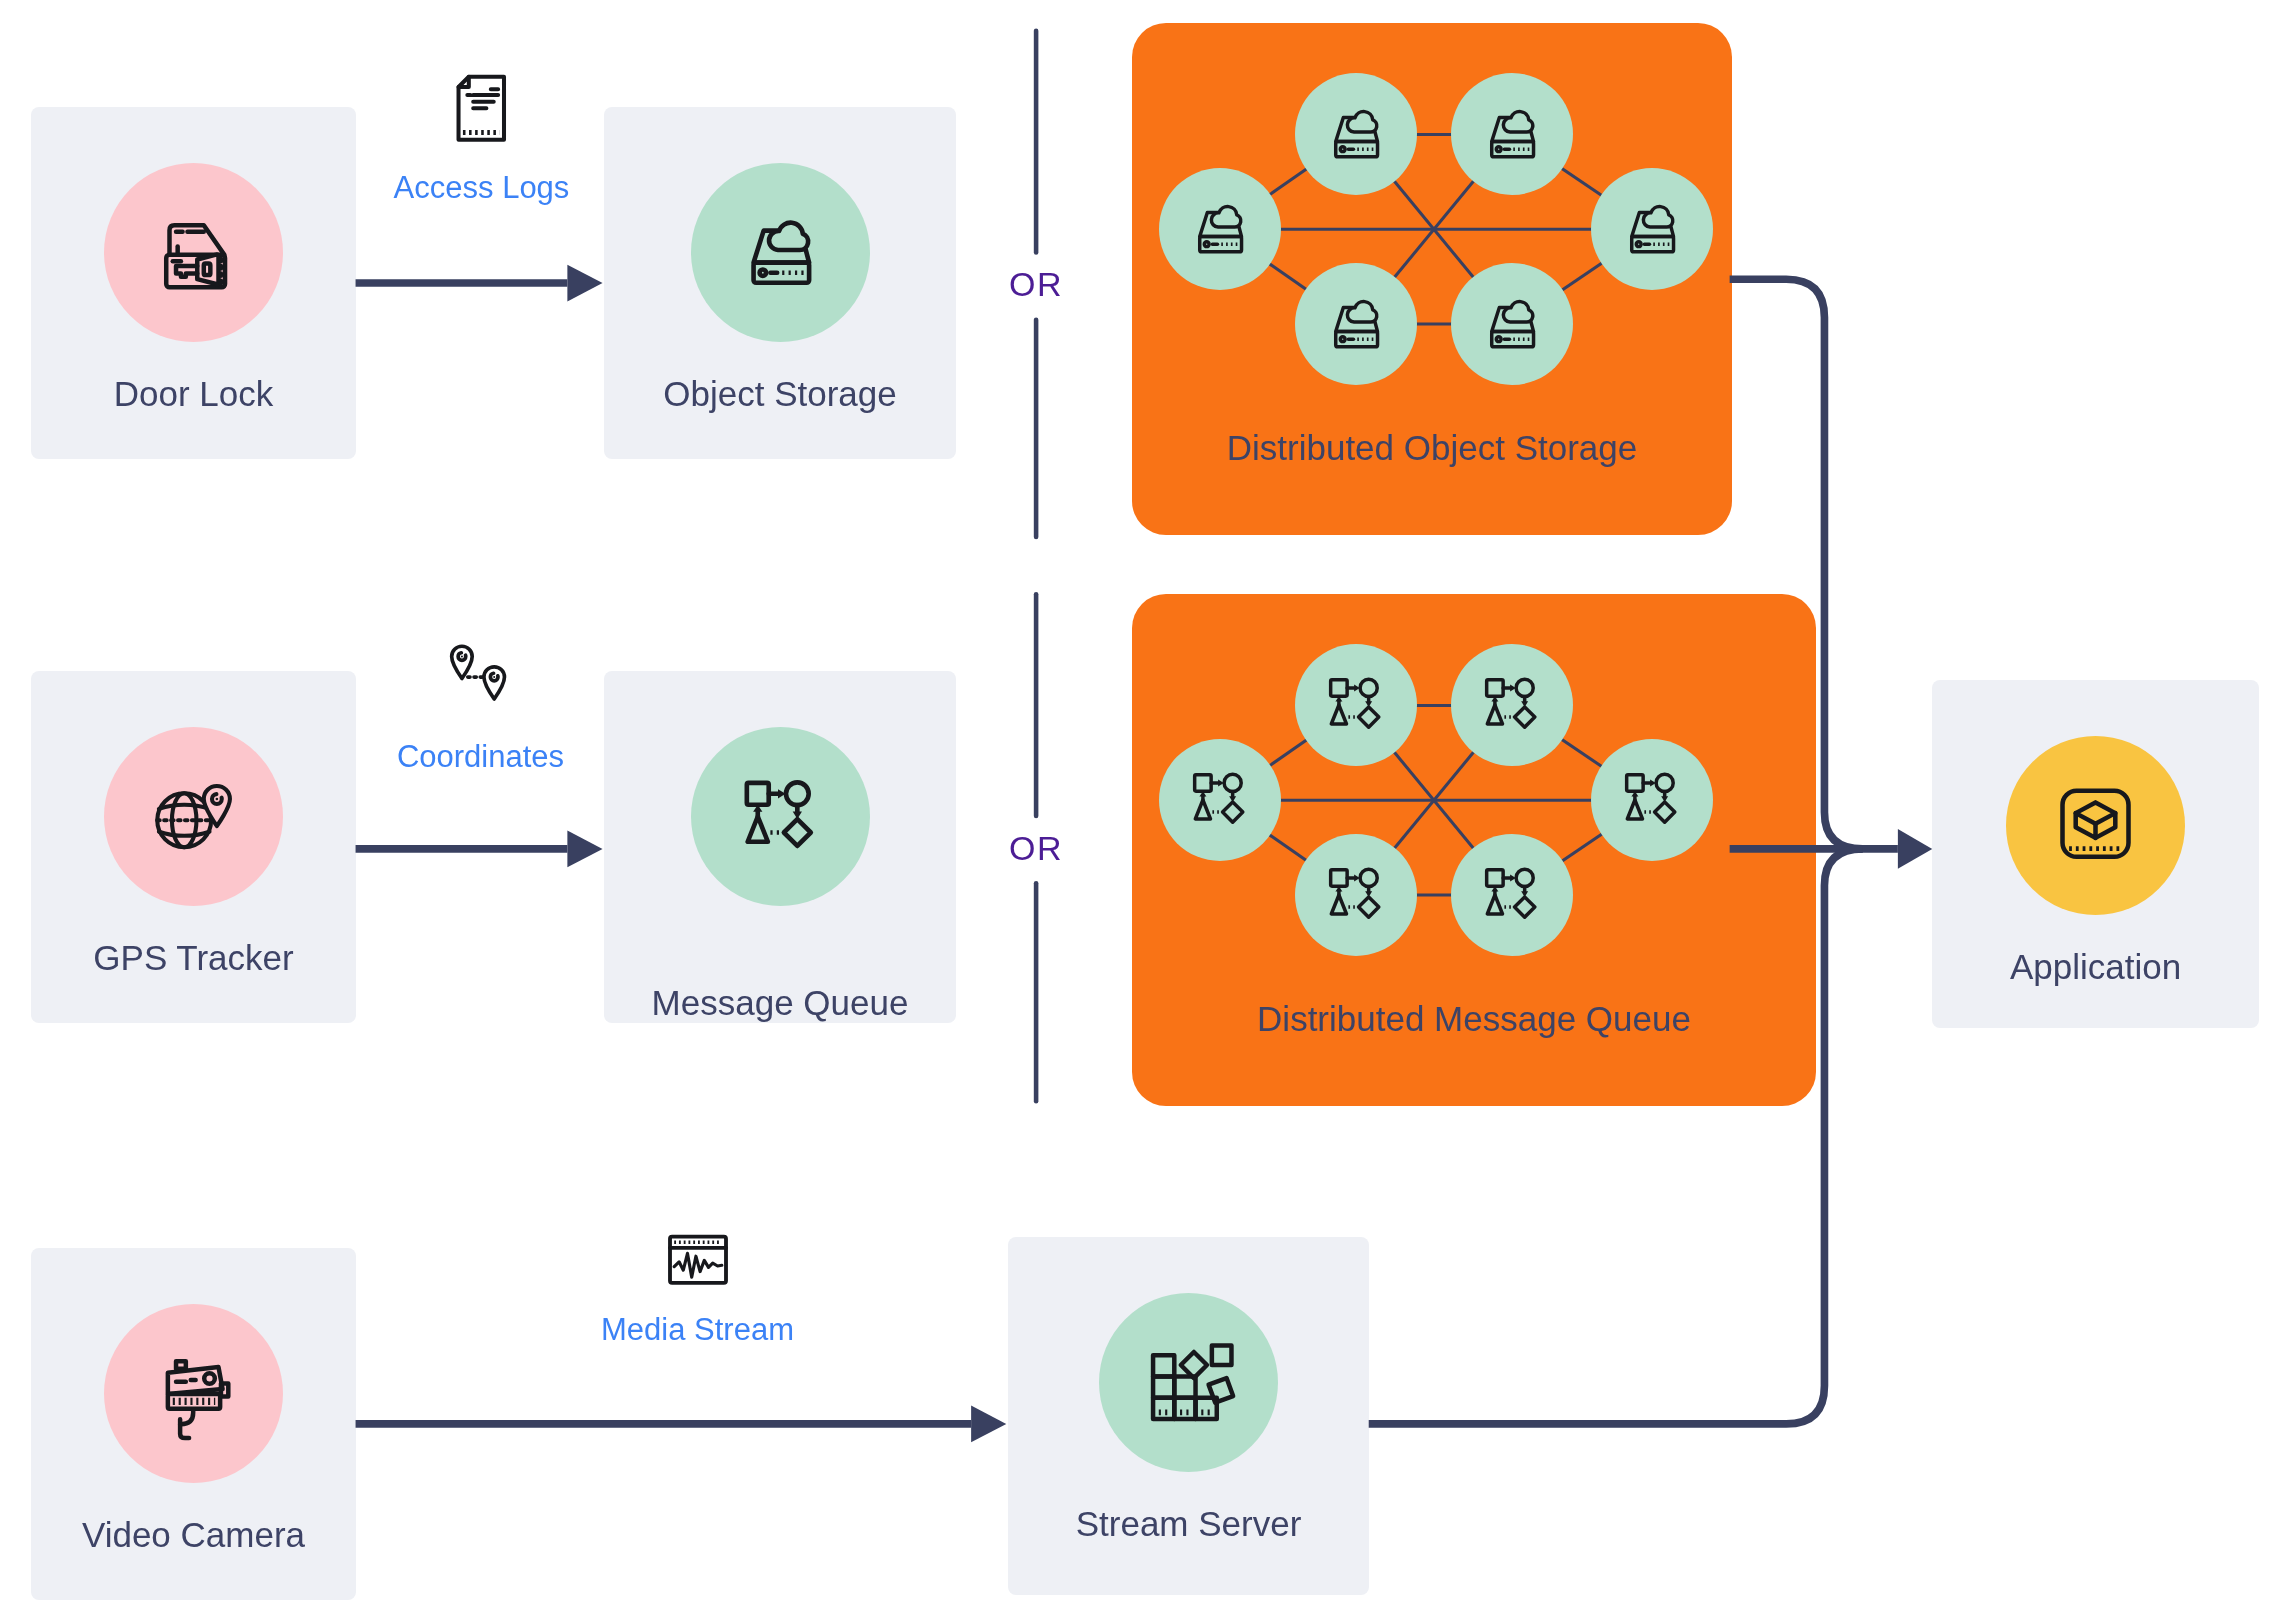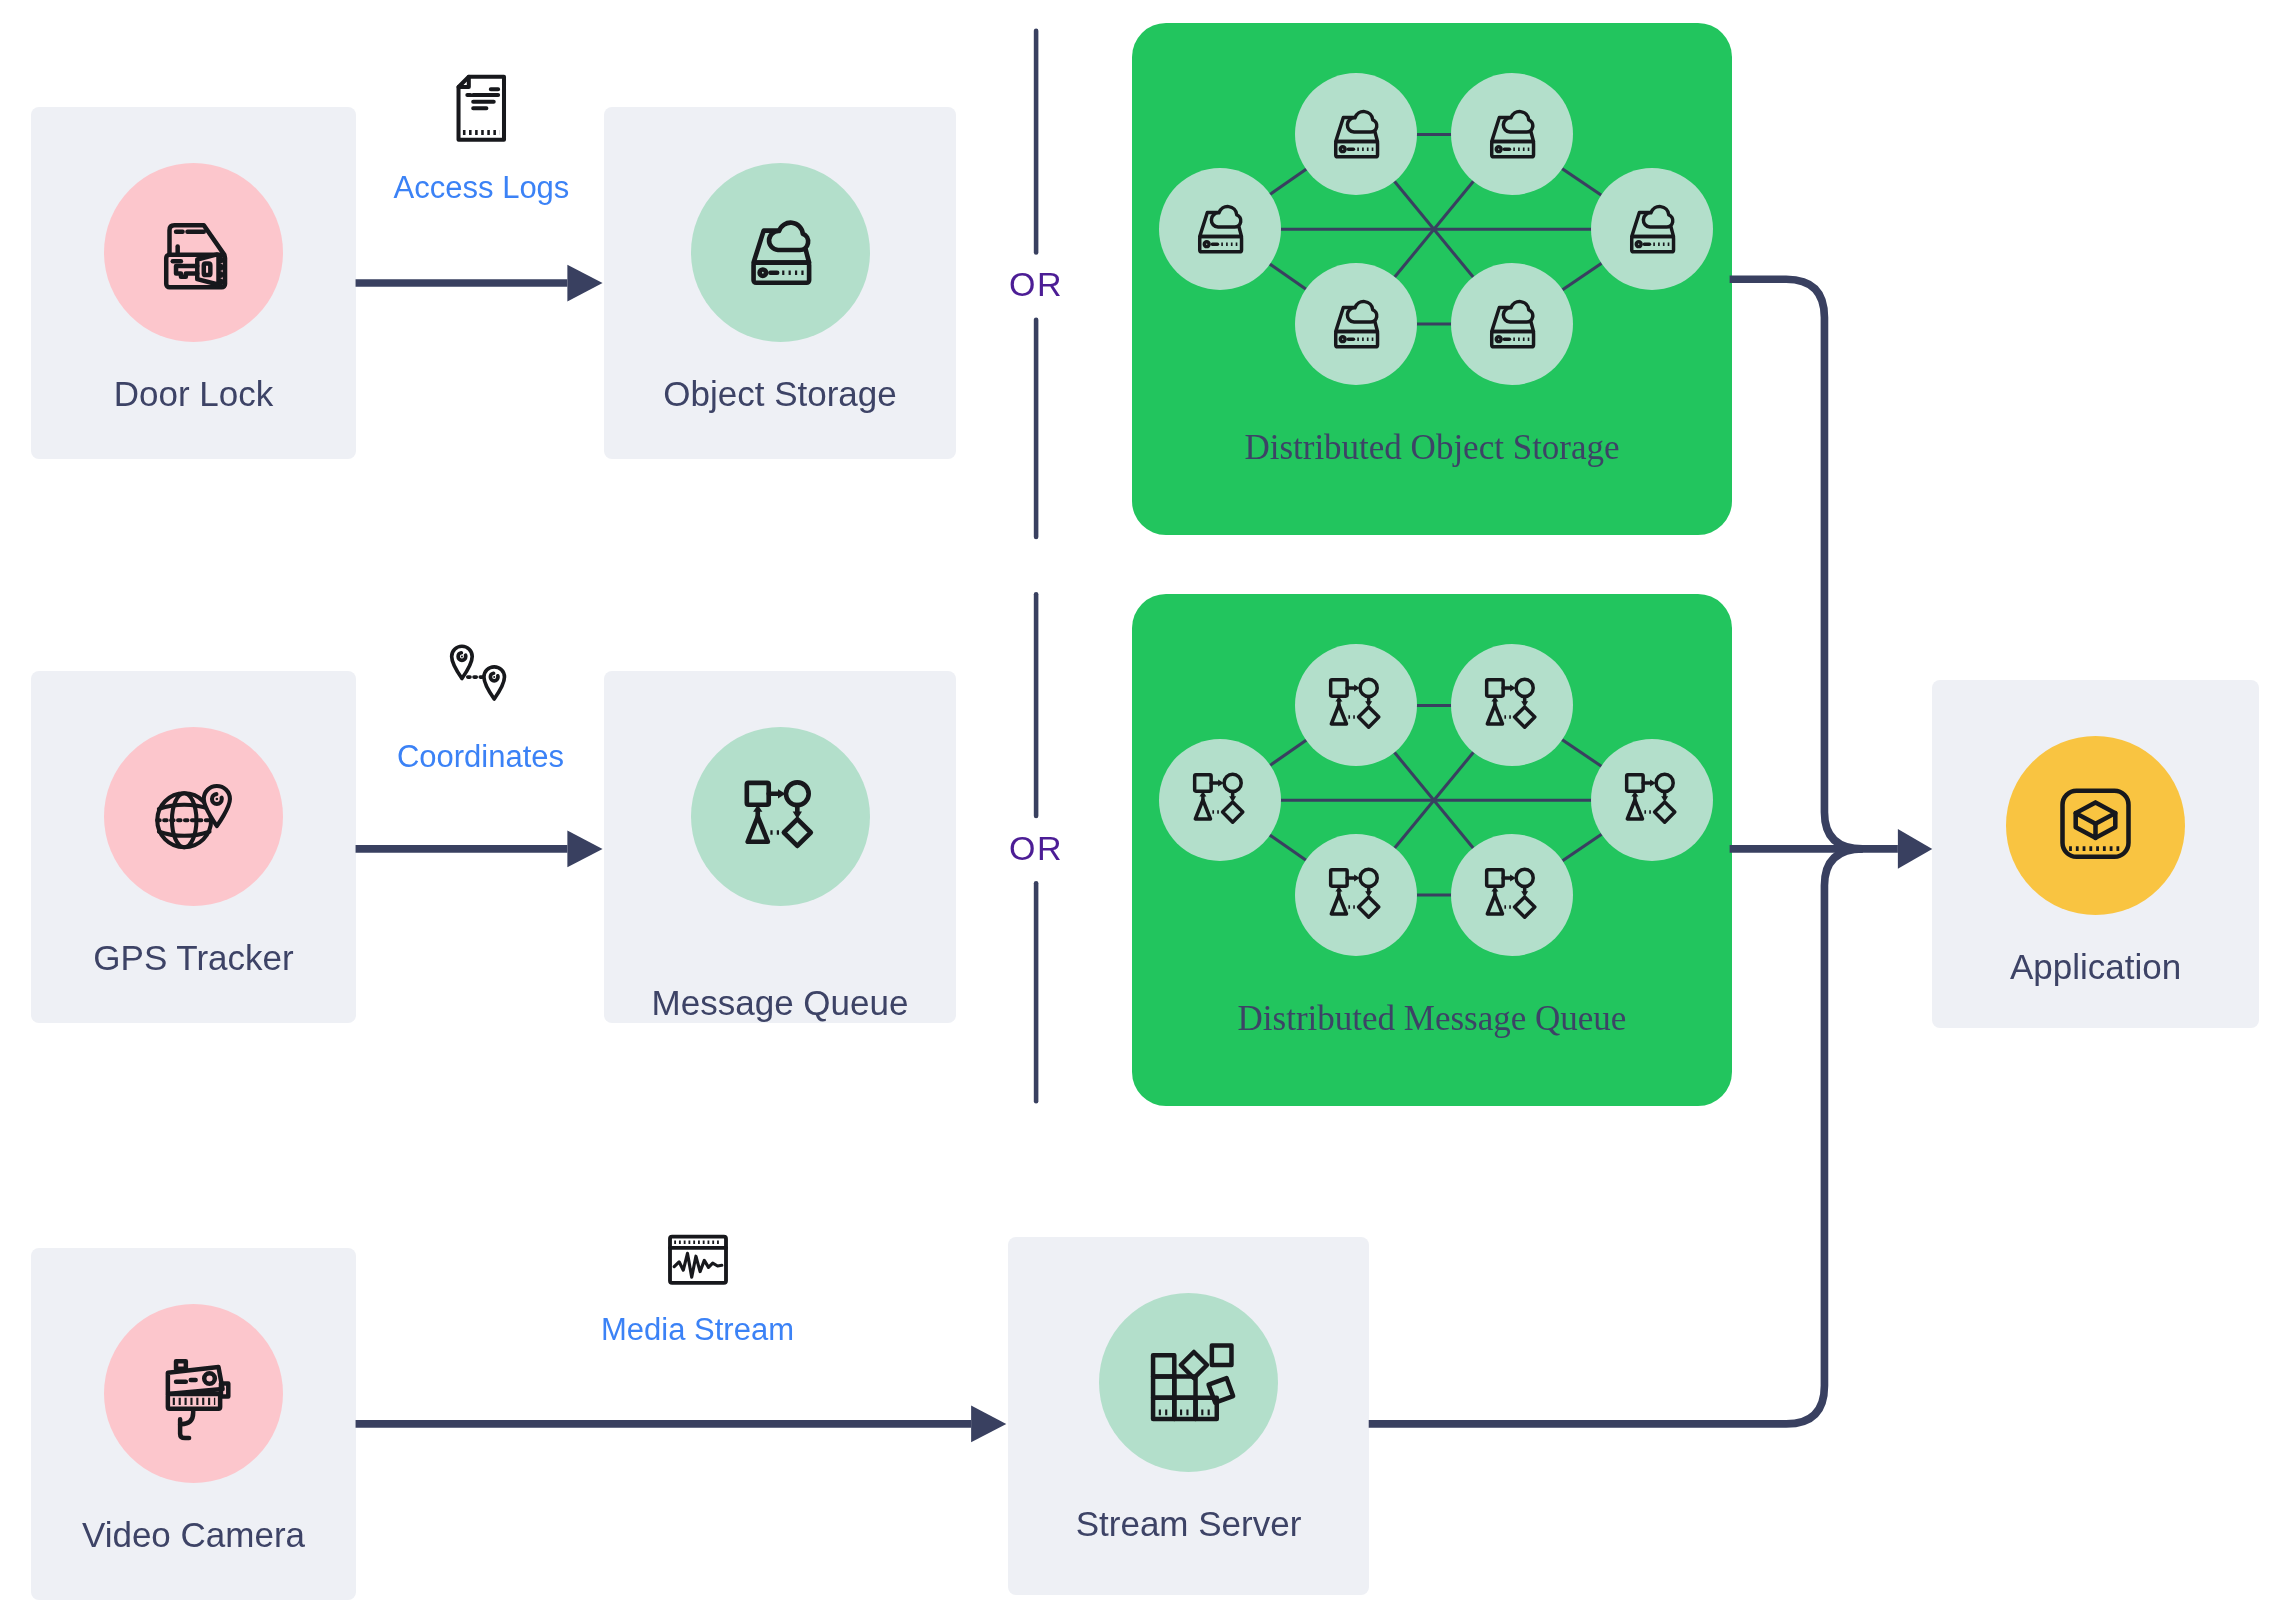--- a/index.html
+++ b/index.html
@@ -25,21 +25,21 @@
   .pink   { background:#fcc6cc; }
   .green  { background:#b3dfcb; }
   .yellow { background:#f9c441; }
 
   .node-label {
     margin-top:32px;
     font-size:35px; line-height:40px; color:#3d4366;
     text-align:center; white-space:nowrap;
   }
 
-  .cluster-card { position:absolute; background:#22c55e; border-radius:34px;font-family:Liberation Serif, serif; }
+  .cluster-card { position:absolute; background:#f97316; border-radius:34px; }
   .cluster-lines { position:absolute; left:0; top:0; }
   .cluster-circle {
     position:absolute; width:122px; height:122px; border-radius:50%;
     background:#b3dfcb; display:flex; align-items:center; justify-content:center;
   }
   .cluster-label {
     position:absolute; left:0; top:405px; width:100%;
     font-size:35px; color:#3d4366; text-align:center; white-space:nowrap;
   }
 
@@ -226,21 +226,21 @@
         <path d="M33 60 V54"></path>
           <polygon points="27.5,54.5 33,46 38.5,54.5" fill="#17181c" stroke="none"></polygon>
         <path d="M48 79 H62" stroke-linecap="butt" stroke-dasharray="2.6 5"></path>
       </svg>
     </div>
     <div class="node-label">Message Queue</div>
   </div>
 
   <div class="or-text" style="left:990px; top:829px;">OR</div>
 
-  <div class="cluster-card" style="left:1132px; top:594px; width:600px; height:512px;">
+  <div class="cluster-card" style="left:1132px; top:594px; width:684px; height:512px;">
     <svg class="cluster-lines" width="600" height="512" stroke="#394060" stroke-width="4" viewBox="0 0 785 670">
       <line x1="115" y1="270" x2="293" y2="146"></line>
       <line x1="293" y1="146" x2="497" y2="146"></line>
       <line x1="497" y1="146" x2="680" y2="270"></line>
       <line x1="680" y1="270" x2="497" y2="394"></line>
       <line x1="497" y1="394" x2="293" y2="394"></line>
       <line x1="293" y1="394" x2="115" y2="270"></line>
       <line x1="115" y1="270" x2="680" y2="270"></line>
       <line x1="293" y1="146" x2="497" y2="394"></line>
       <line x1="497" y1="146" x2="293" y2="394"></line>

